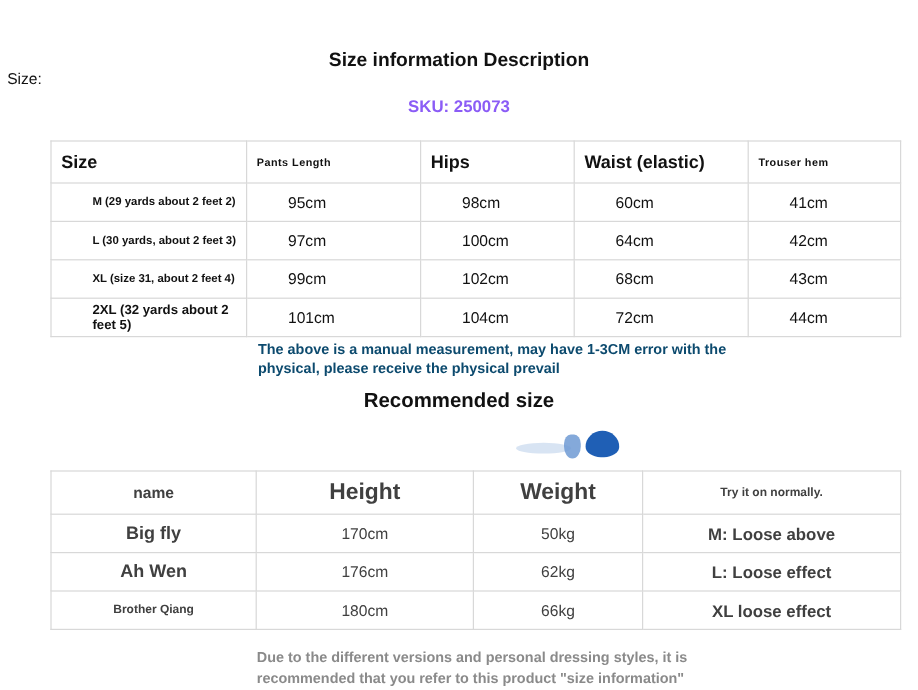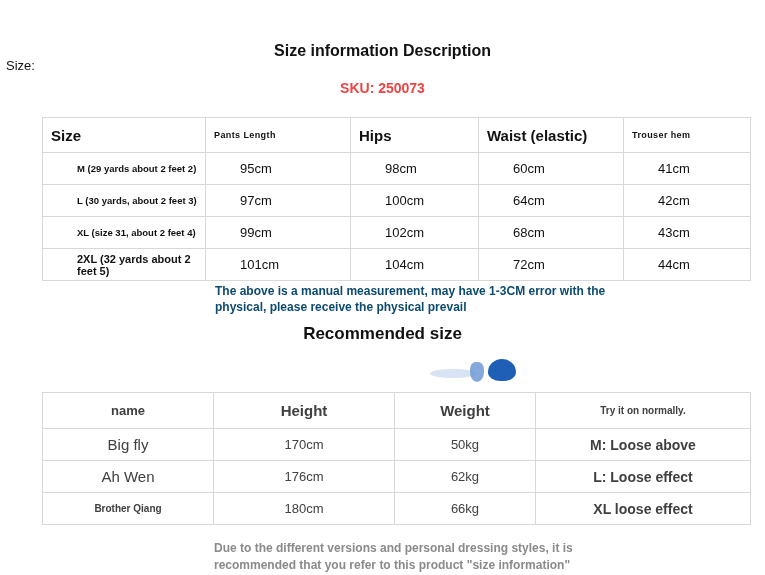--- a/index.html
+++ b/index.html
@@ -39,21 +39,21 @@
     color: #111;
   }
   .sku {
     position: absolute;
     left: 0;
     right: 0;
     top: 80px;
     text-align: center;
     font-size: 14px;
     font-weight: bold;
-    color: #ef4444;
+    color: #8b5cf6;
   }
   table.sizetable {
     position: absolute;
     left: 42px;
     top: 117px;
     width: 708px;
     border-collapse: collapse;
     table-layout: fixed;
   }
   table.sizetable td, table.sizetable th {
@@ -143,23 +143,23 @@
   table.rectable td {
     border: 1px solid #d8d8d8;
     padding: 0 5px;
     text-align: center;
     vertical-align: middle;
     color: #404040;
   }
   table.rectable thead td { height: 35px; }
   table.rectable tbody td { height: 31px; }
   .r-head-md { font-size: 13px; font-weight: bold; }
-  .r-head-lg { font-size: 15px; font-weight: bold; }
+  .r-head-lg { font-size: 19px; font-weight: bold; }
   .r-head-sm { font-size: 10px; font-weight: bold; }
-  .r-name-lg { font-size: 15px; font-weight: normal; }
+  .r-name-lg { font-size: 15px; font-weight: bold; }
   .r-name-sm { font-size: 10px; font-weight: bold; line-height: 12px; }
   .r-grey { font-size: 13px; color: #8a8a8a; }
   .r-eff { font-size: 14px; font-weight: bold; }
   .note2 {
     position: absolute;
     left: 214px;
     top: 524px;
     width: 430px;
     font-size: 12px;
     font-weight: bold;

